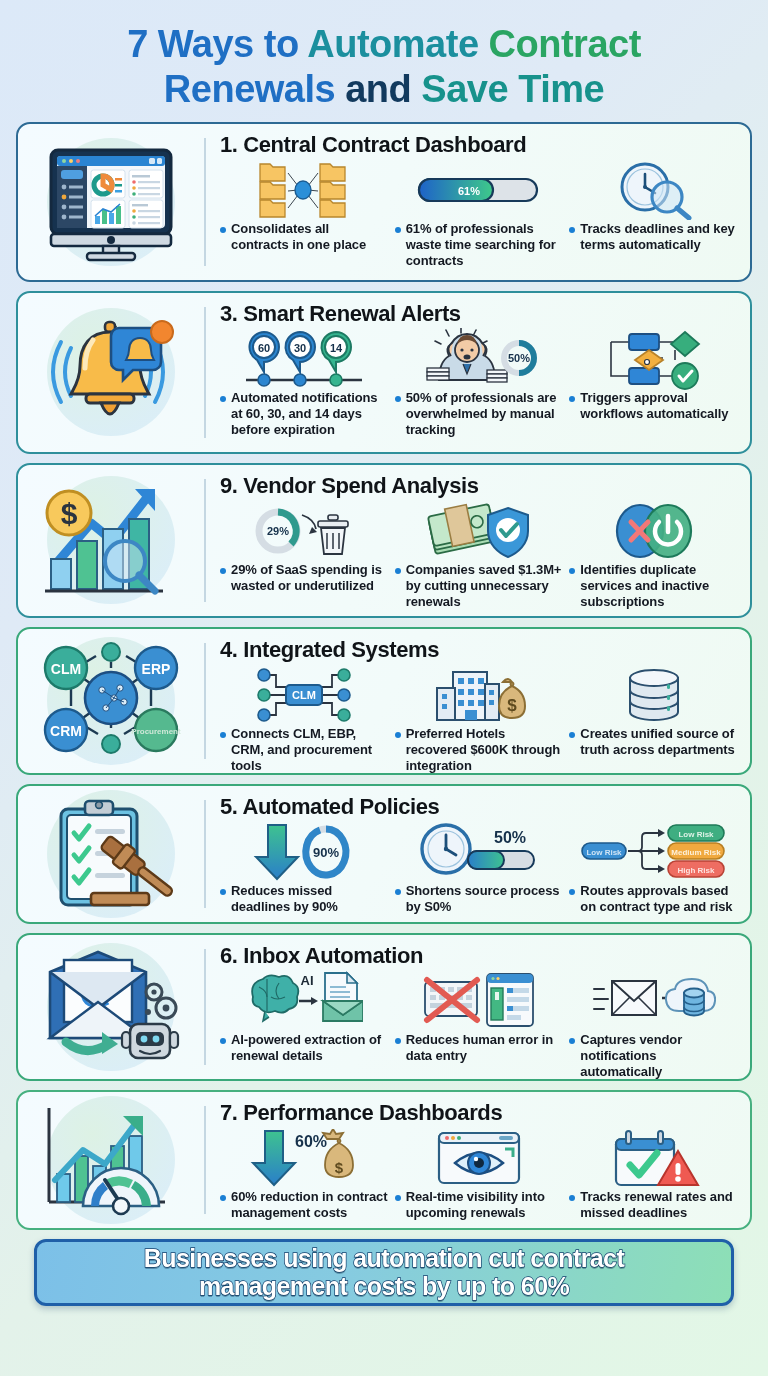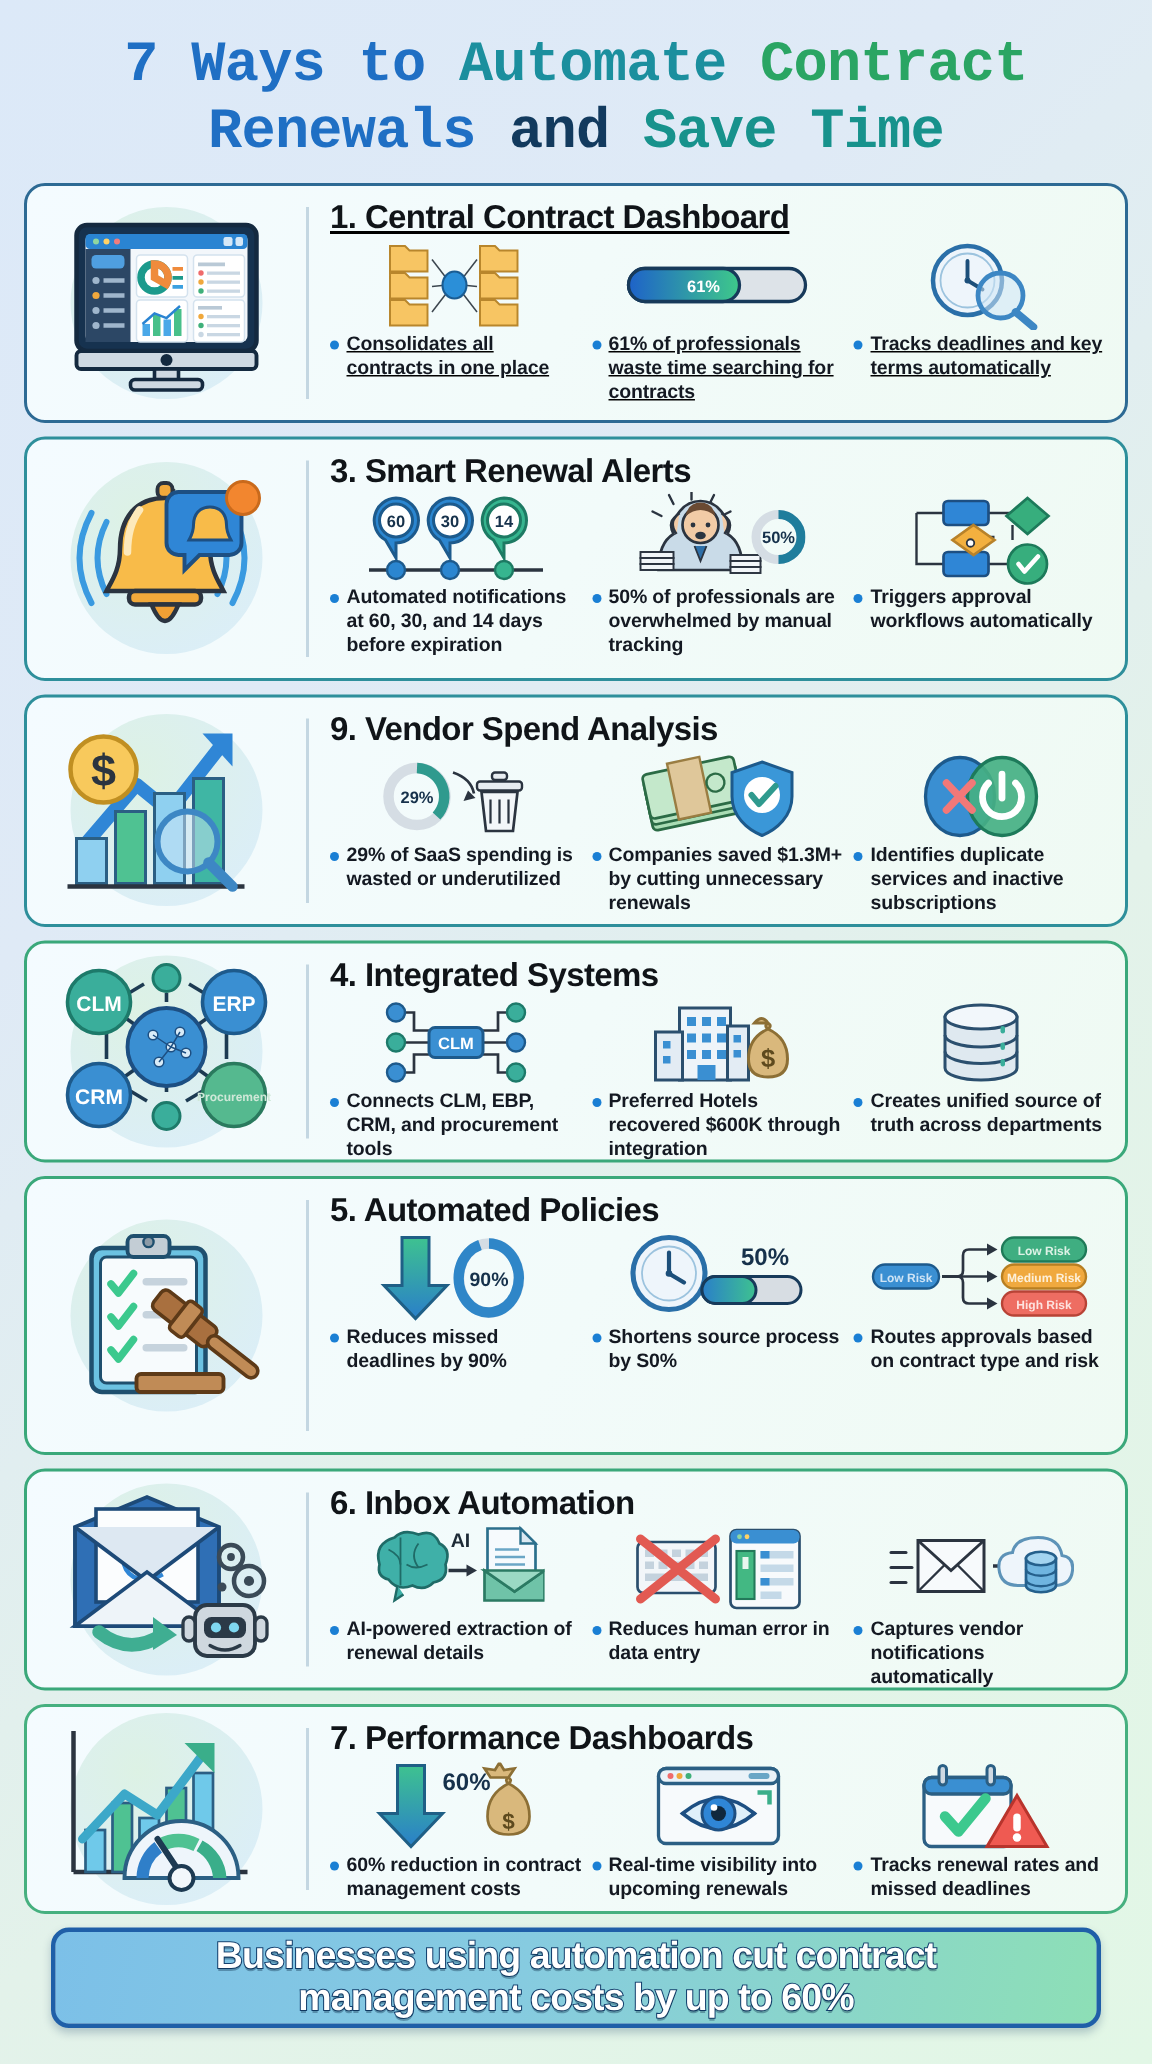--- a/index.html
+++ b/index.html
@@ -6,21 +6,21 @@
   html, body { width: 768px; height: 1376px; }
   body {
     font-family: "Liberation Sans", sans-serif;
     background: linear-gradient(135deg, #dce9f8 0%, #dfeaf6 30%, #e3f2ea 62%, #e2f7e6 100%);
     position: relative;
     overflow: hidden;
   }
   .page { width: 768px; height: 1376px; padding: 0 16px; position: relative; }
 
   
-  .title-wrap { padding: 22px 30px 10px; text-align: center; font-family: Liberation Mono, monospace; }
+  .title-wrap { padding: 22px 30px 10px; text-align: center; }
   .title {
     font-size: 38px; font-weight: 700; line-height: 1.18;
     letter-spacing: -0.5px;
   }
   .t-blue   { color: #1f6fc4; }
   .t-dark   { color: #123a5e; }
   .t-teal   { color: #1b8f9e; }
   .t-teal2  { color: #17928c; }
   .t-green  { color: #2aa563; }
 
@@ -28,21 +28,21 @@
   .card {
     position: relative;
     border-radius: 14px;
     border: 2px solid;
     background: linear-gradient(120deg, #f4fbff 0%, #f2fbfa 50%, #effaf3 100%);
     margin-bottom: 9px;
     display: flex;
     align-items: stretch;
     overflow: hidden;
   }
-  .card.b-blue  { border-color: #2d6a94; text-decoration: underline; }
+  .card.b-blue  { border-color: #2d6a94; }
   .card.b-teal  { border-color: #2e8f9b; }
   .card.b-green { border-color: #3aa87a; }
   .card.b-green2{ border-color: #46b07f; }
 
   .hero {
     width: 186px; flex: 0 0 186px;
     display: flex; align-items: center; justify-content: center;
     position: relative;
   }
   .hero-blob {
@@ -558,21 +558,21 @@
           </div>
           <div class="bullet-row">
             <span class="dot"></span>
             <span class="btext">Creates unified source of truth across departments</span>
           </div>
         </div>
       </div>
     </div>
   </div>
 
-  <div class="card b-green" style="height:186px;">
+  <div class="card b-green" style="height:140px;">
     <div class="hero">
       <div class="hero-blob"></div>
       <svg width="145" height="122" viewBox="0 0 145 122">
         <rect x="22" y="16" width="76" height="96" rx="7" fill="#6cc2e2" stroke="#1f4f6e" stroke-width="3"></rect>
         <rect x="28" y="22" width="64" height="84" rx="4" fill="#f7fbfd" stroke="#1f4f6e" stroke-width="2"></rect>
         <rect x="46" y="8" width="28" height="14" rx="4" fill="#c3cdd5" stroke="#1f4f6e" stroke-width="2.6"></rect>
         <circle cx="60" cy="12" r="3.4" fill="#8c9aa6" stroke="#1f4f6e" stroke-width="1.6"></circle>
         <g stroke="#3cc98e" stroke-width="5" fill="none" stroke-linecap="round" stroke-linejoin="round">
           <path d="M35 40 l5 6 l10 -13"></path>
             <path d="M35 62 l5 6 l10 -13"></path>

